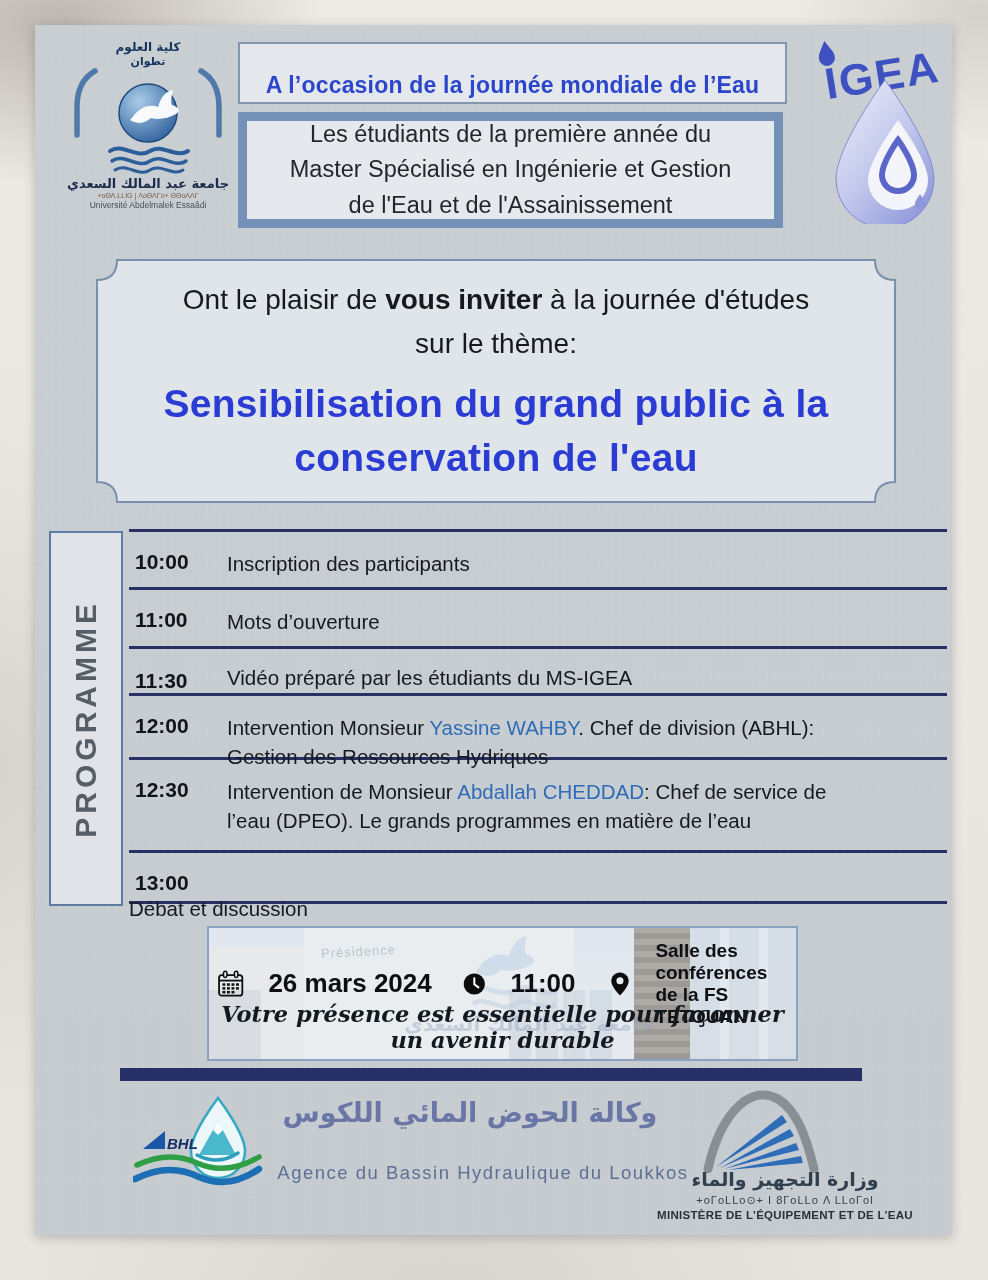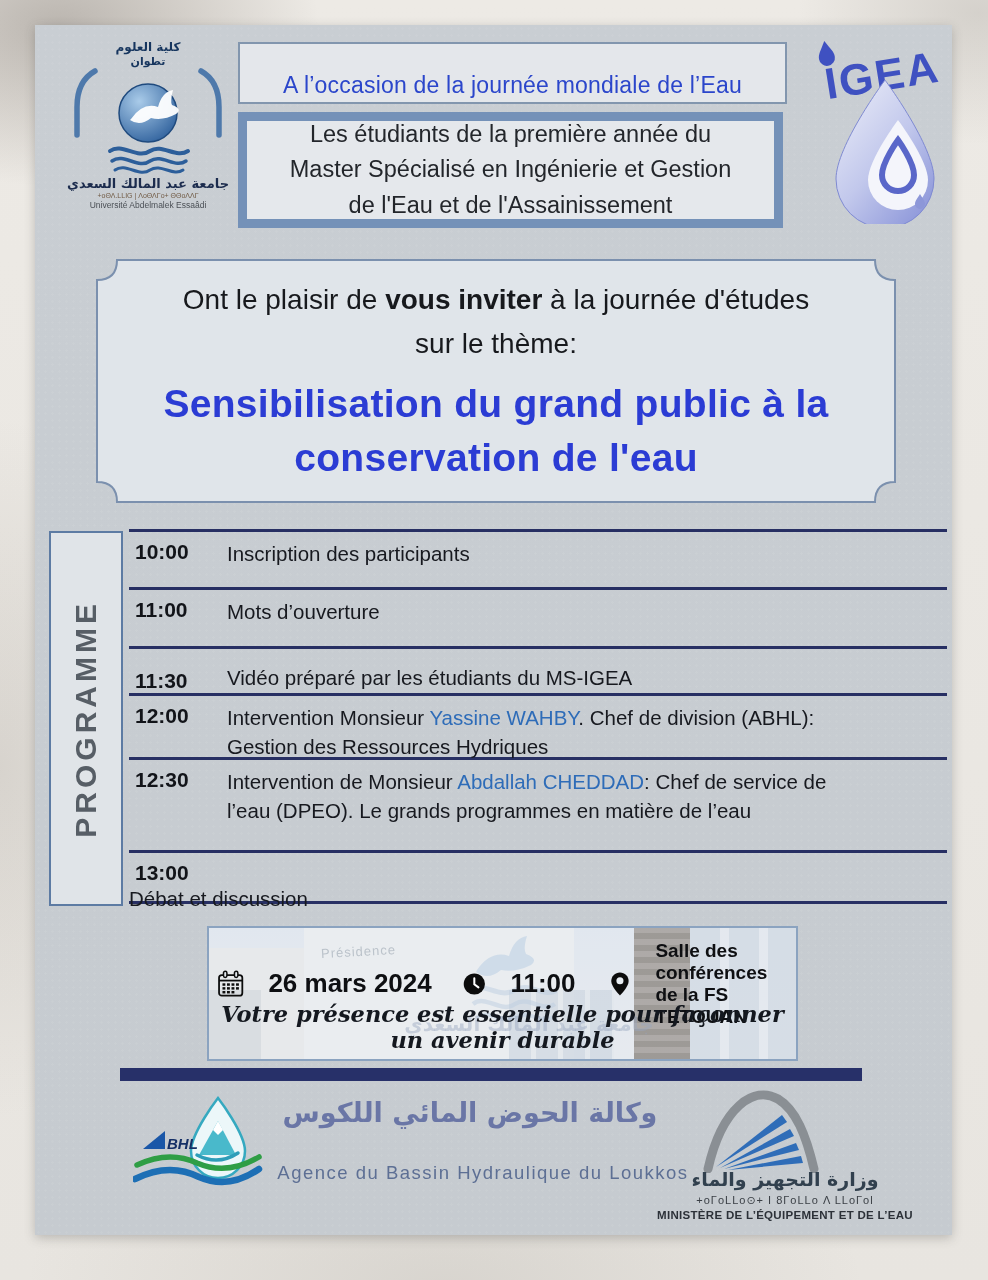--- a/index.html
+++ b/index.html
@@ -14,38 +14,38 @@
   .abs{position:absolute;}
   .poster{position:absolute;left:35px;top:25px;width:917px;height:1210px;
     background:
       radial-gradient(rgba(255,255,255,.05) 1px, transparent 1.4px),
       linear-gradient(#c9ced3,#c6cbd0);
     background-size:7px 7px,100% 100%;
     box-shadow:0 3px 10px rgba(70,68,64,.28);}
   
   .banner1{left:203px;top:17px;width:545px;height:58px;background:#e4e7eb;
     border:2px solid #8296ae;display:flex;align-items:center;justify-content:center;}
-  .banner1 span{font-size:23px;font-weight:normal;color:#2b46cb;letter-spacing:.2px;margin-top:25px;}
+  .banner1 span{font-size:23px;font-weight:bold;color:#2b46cb;letter-spacing:.2px;margin-top:25px;}
   .banner2{left:203px;top:87px;width:545px;height:116px;background:#e5e8ec;
     border:9px solid #7491b8;box-sizing:border-box;display:flex;align-items:center;justify-content:center;}
   .banner2 div{font-size:23.5px;color:#23262b;line-height:1.5;text-align:center;white-space:pre-line;}
   
   .invite{left:60px;top:233px;width:802px;height:246px;}
   .invite .line1{position:absolute;left:0;top:26px;width:100%;text-align:center;font-size:28px;color:#17191d;}
   .invite .line1 b{font-weight:800;}
   .invite .line2{position:absolute;left:0;top:70px;width:100%;text-align:center;font-size:28px;color:#17191d;}
   .invite .theme{position:absolute;left:0;width:100%;text-align:center;font-size:39px;font-weight:800;color:#2b3cd4;letter-spacing:.3px;}
   .t1{top:124px;} .t2{top:178px;}
   
   .progbox{left:14px;top:506px;width:74px;height:375px;background:#e0e4e8;border:2.5px solid #5d7ba3;
     box-sizing:border-box;display:flex;align-items:center;justify-content:center;}
   .progbox span{writing-mode:vertical-rl;transform:rotate(180deg);font-size:30px;font-weight:bold;
     letter-spacing:4px;color:#575e66;}
   #programme-rows{position:absolute;left:94px;top:504px;width:818px;}
-  .prow{display:flex;border-top:3px solid #272f63;box-sizing:border-box;padding-top:8px;}
+  .prow{display:flex;border-top:3px solid #272f63;box-sizing:border-box;padding-top:18px;}
   .prow:nth-of-type(1){height:58px;} .prow:nth-of-type(2){height:59px;}
   .prow:nth-of-type(3){height:47px;align-items:flex-end;} .prow:nth-of-type(4){height:64px;}
   .prow:nth-of-type(5){height:93px;} .prow:nth-of-type(6){height:54px;border-bottom:3px solid #272f63;flex-direction:column;}
   .ptime{width:92px;flex:none;font-weight:800;font-size:21px;color:#121419;padding-left:6px;}
   .ptext{font-size:20.5px;color:#17191f;line-height:1.4;max-width:648px;}
   .ptext .hl{color:#2e6cb8;}
   
   .strip{left:172px;top:901px;width:587px;height:131px;border:2px solid #8ba3c0;background:#e3e8ee;overflow:hidden;}
   .sb{position:absolute;}
   .sb-sky{inset:0;background:linear-gradient(#dfe6ee,#e8ebef);}

